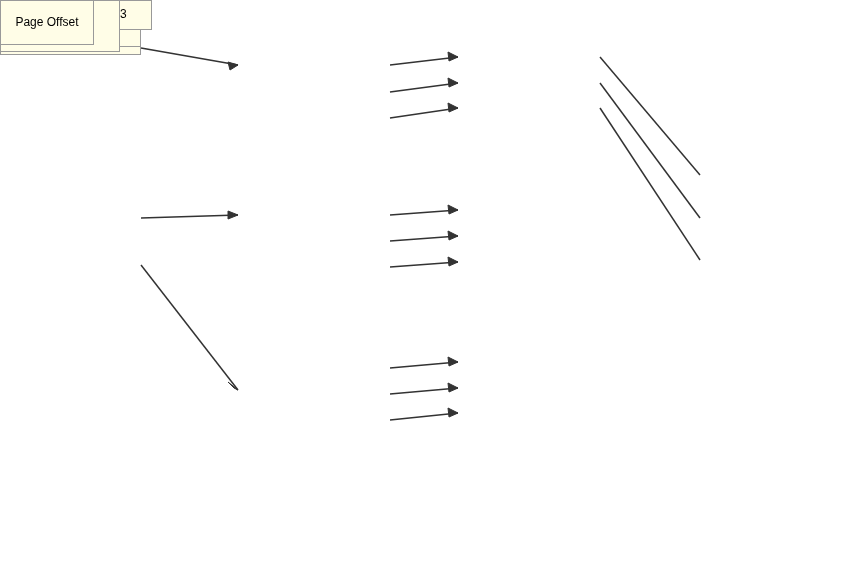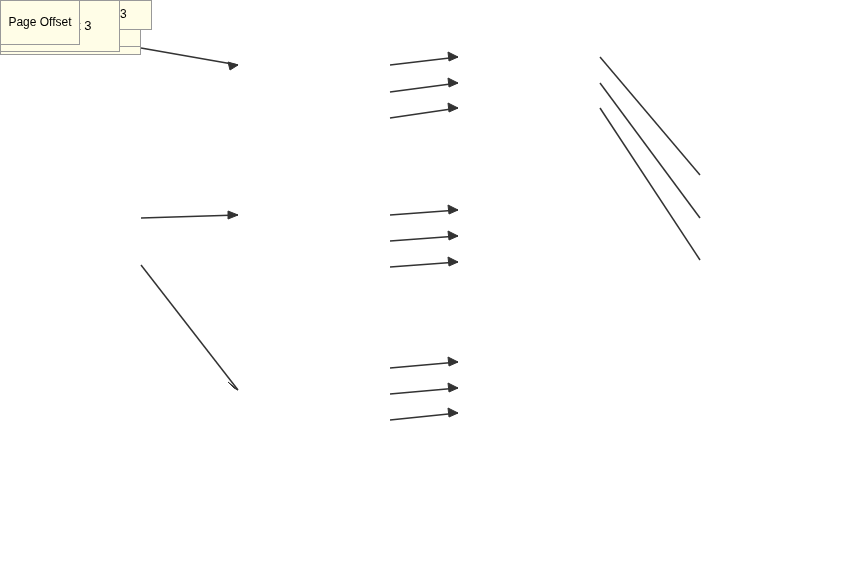--- a/index.html
+++ b/index.html
@@ -119,15 +119,15 @@
   <div class="box" style="left:458; top:348; width:120px; height:30px;">Page 1</div>
   <div class="box" style="left:458; top:378; width:120px; height:30px;">Page 2</div>
   <div class="box" style="left:458; top:408; width:120px; height:30px;">Page 3</div>
 
   <div class="box" style="left:700; top:152; width:120px; height:52px; font-size:13px;">Segment 1</div>
   <div class="box" style="left:700; top:202; width:120px; height:52px; font-size:13px;">Segment 2</div>
   <div class="box" style="left:700; top:252; width:120px; height:52px; font-size:13px;">Segment 3</div>
 
   <div class="box" style="left:285; top:490; width:80px; height:45px; text-align:center;">Segment Base</div>
   <div class="box" style="left:365; top:490; width:80px; height:45px; text-align:center;">Page Number</div>
-  <div class="box" style="left:445; top:490; width:80px; height:45px; text-align:center;">Page Offset</div>
+  <div class="box" style="left:445; top:490; width:94px; height:45px; text-align:center;">Page Offset</div>
 
 </div>
 
 </body></html>

